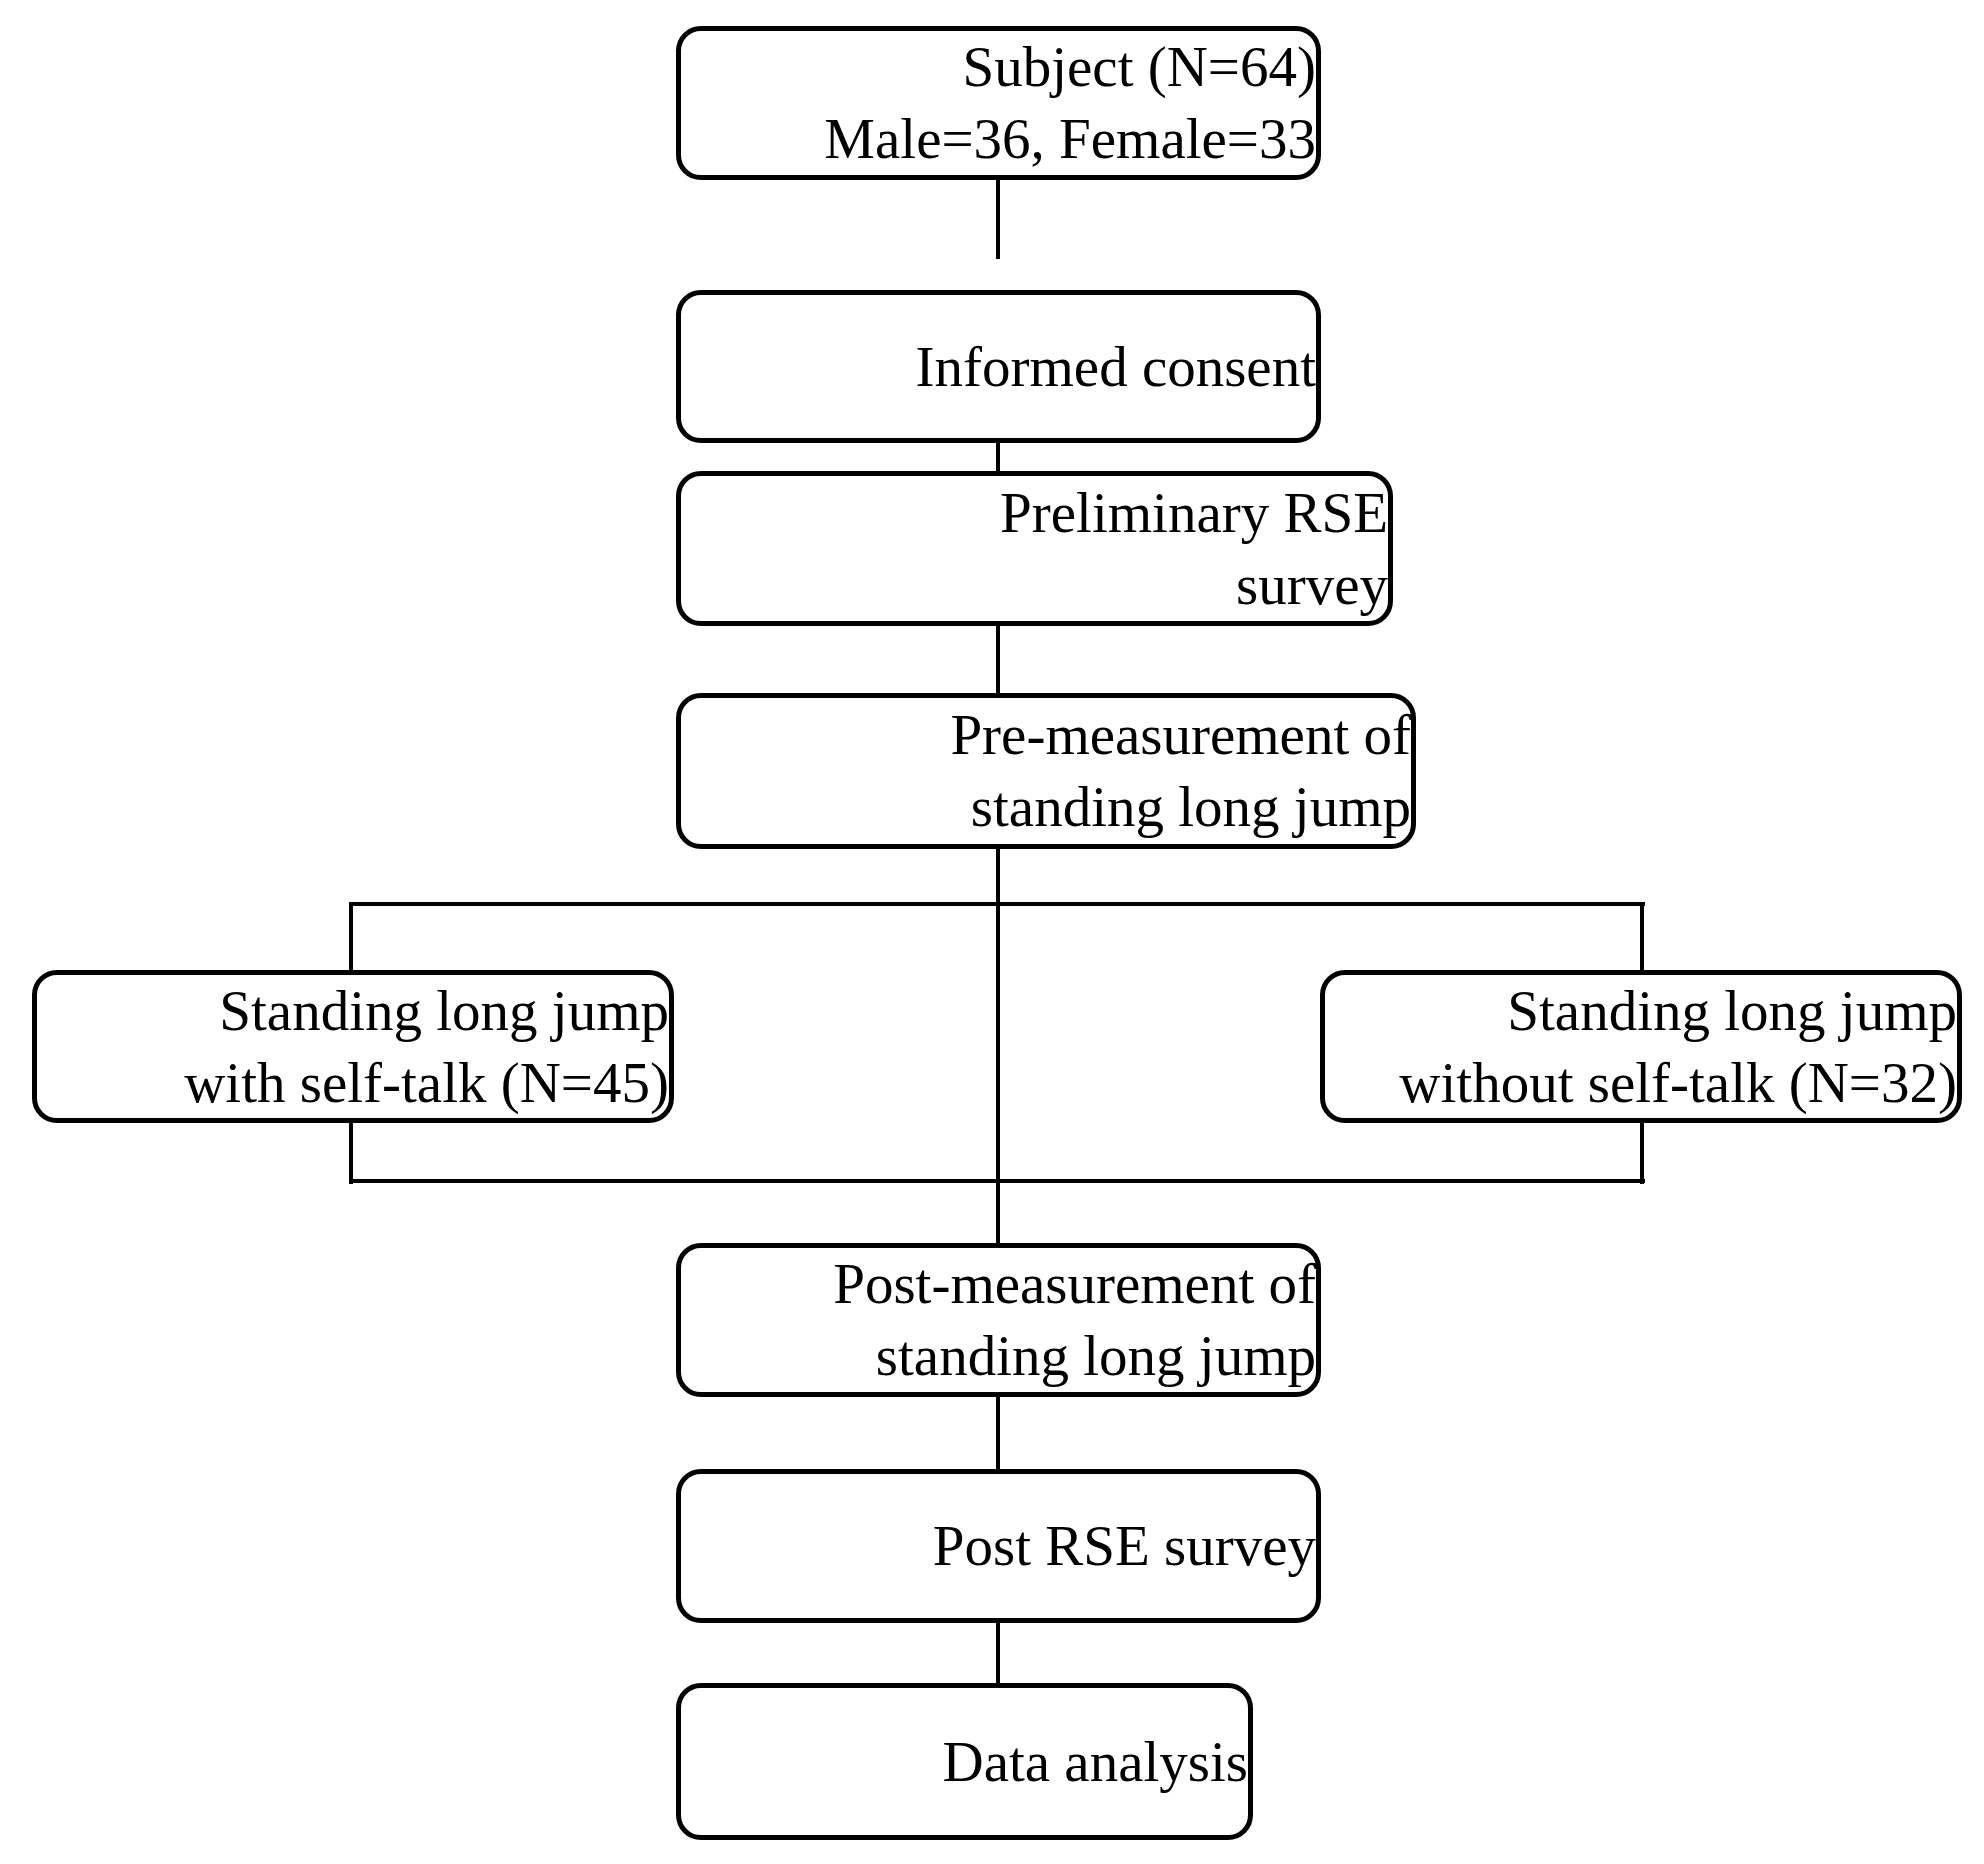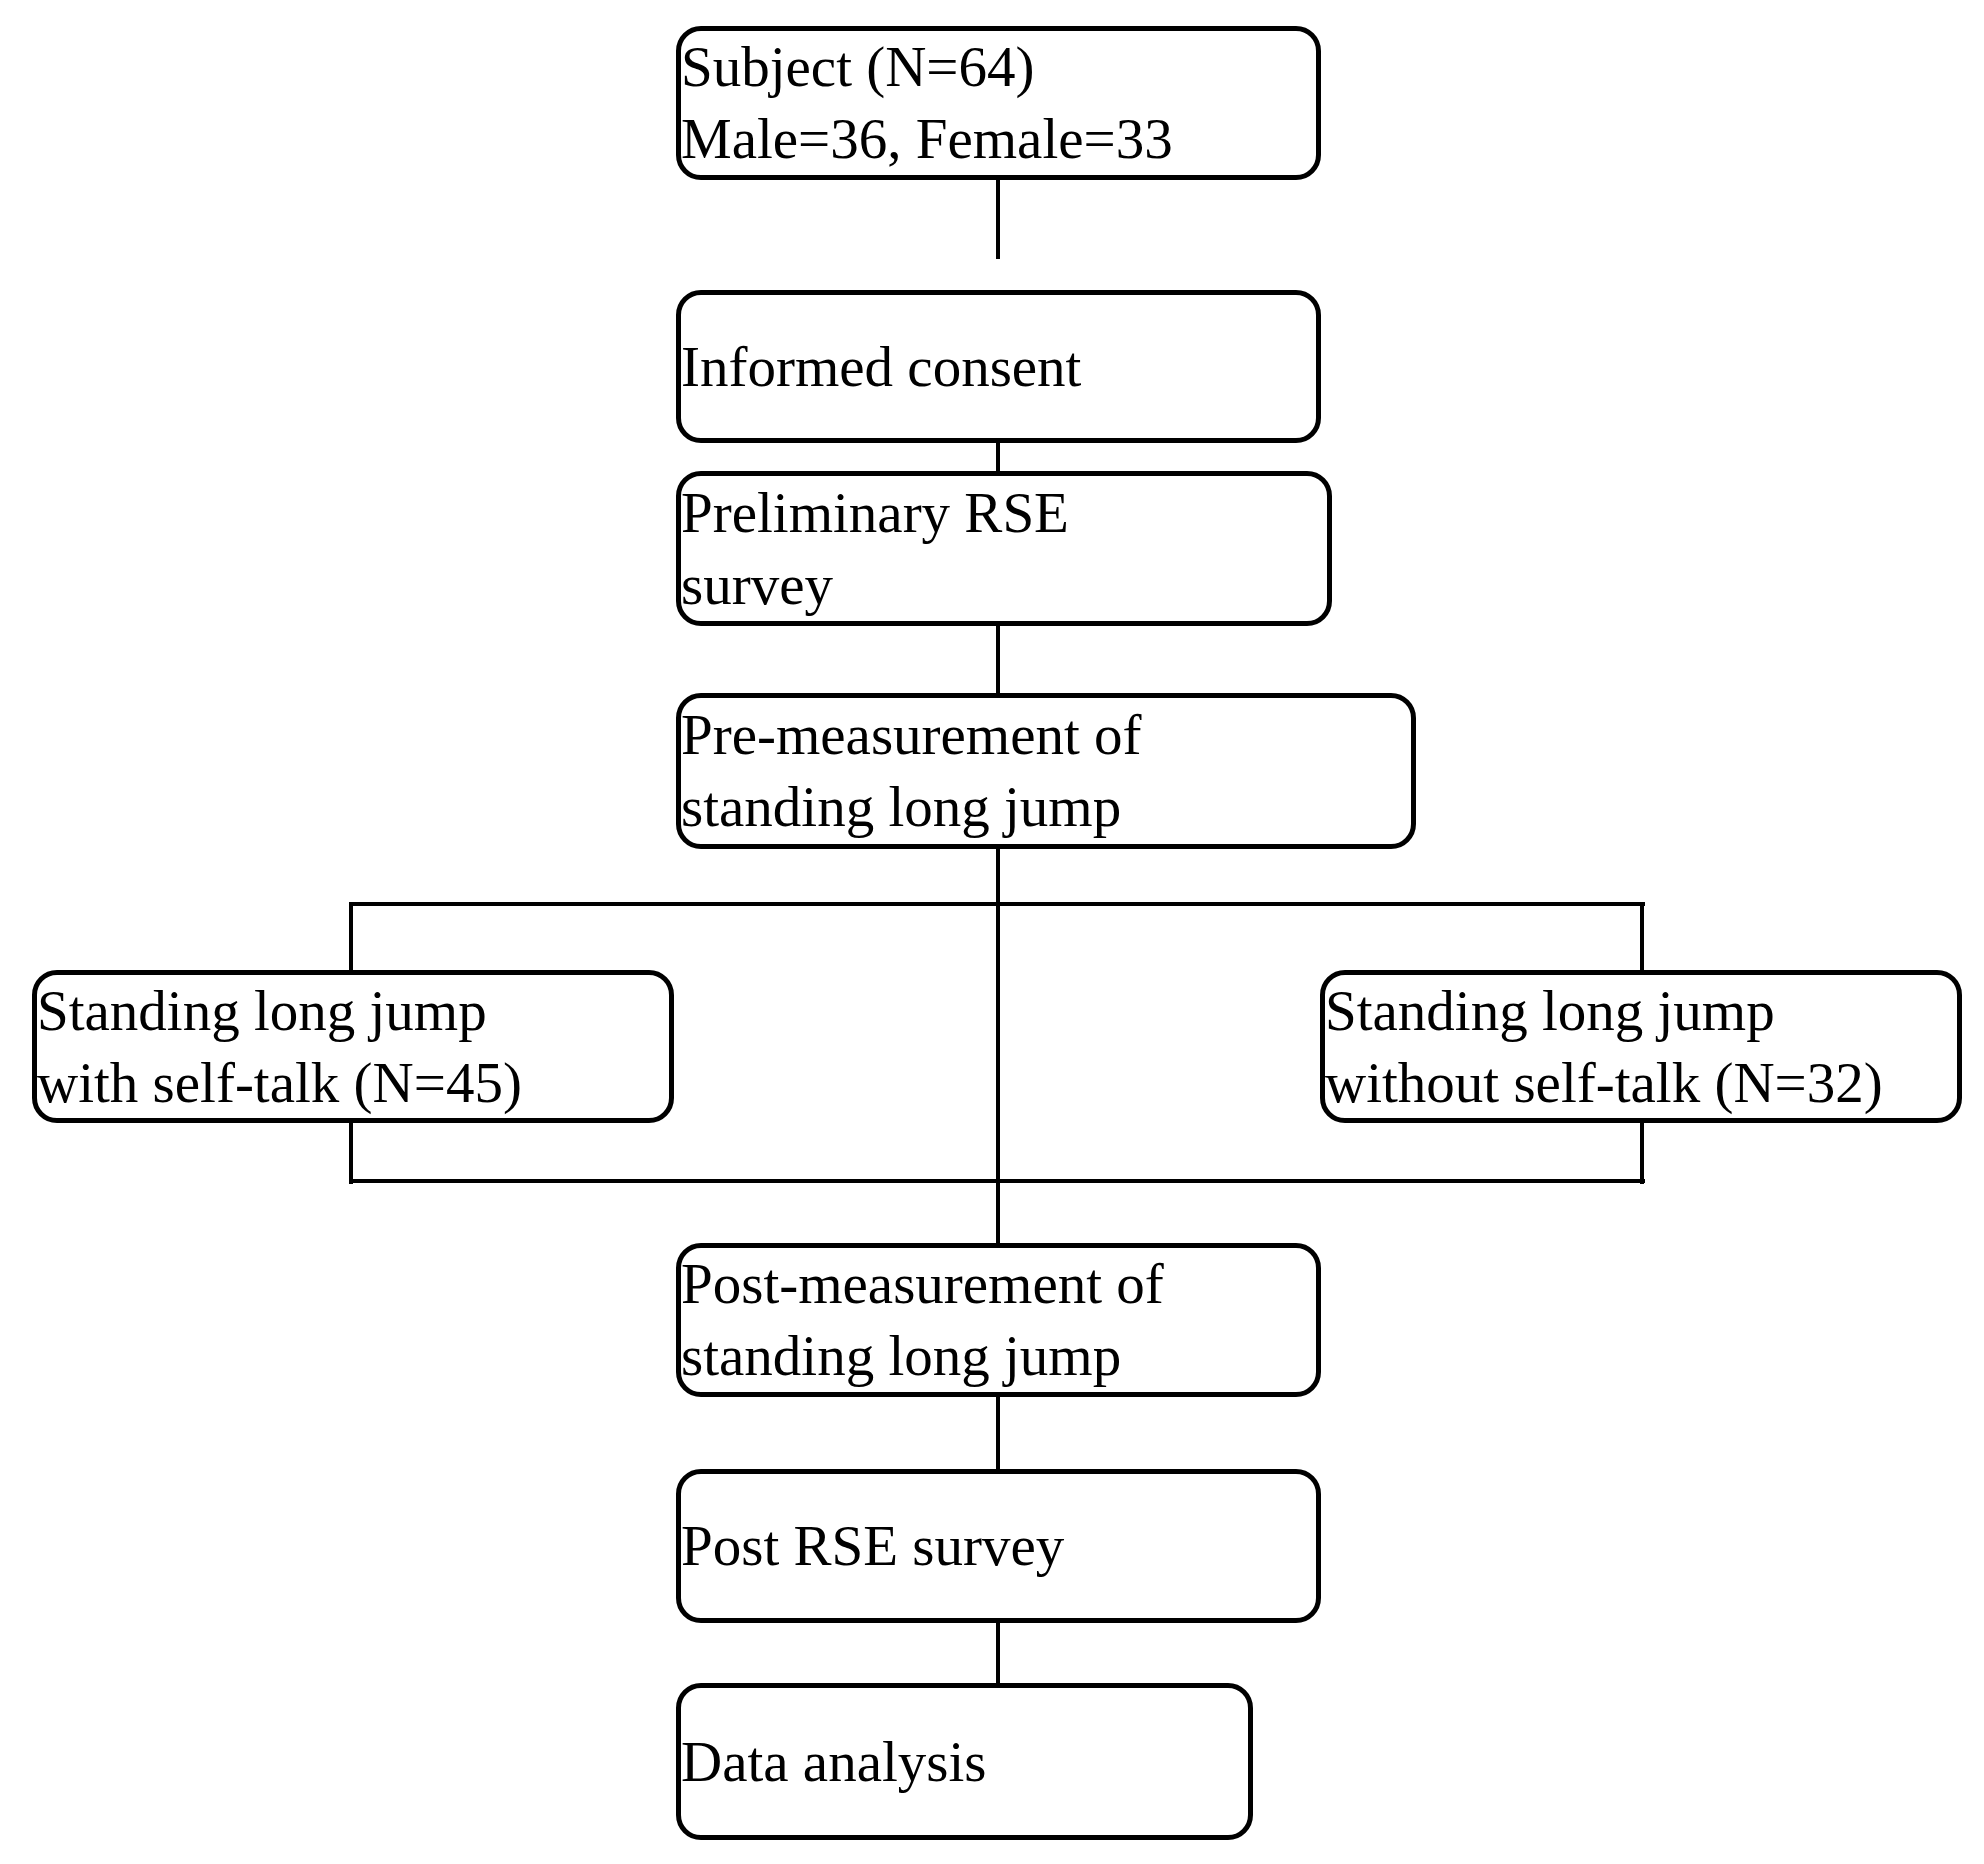--- a/index.html
+++ b/index.html
@@ -16,21 +16,21 @@
     font-family: "Liberation Serif", "DejaVu Serif", serif;
   }
   .node {
     position: absolute;
     box-sizing: border-box;
     background: #ffffff;
     border: 5.2px solid #000000;
     border-radius: 25px;
     display: flex;
     flex-direction: column;
-    align-items: flex-start;
+    align-items: flex-end;
     justify-content: center;
     text-align: center;
     color: #000000;
     font-size: 57px;
     line-height: 72px;
     z-index: 2;
   }
   .node span {
     display: block;
     white-space: nowrap;
@@ -61,21 +61,21 @@
 
   <div class="node" style="left:676px; top:26px; width:645px; height:154px;">
     <span>Subject (N=64)</span>
     <span>Male=36, Female=33</span>
   </div>
 
   <div class="node" style="left:676px; top:257px; width:645px; height:153px;margin-top:33px;">
     <span>Informed consent</span>
   </div>
 
-  <div class="node" style="left:676px; top:471px; width:656px; height:155px;">
+  <div class="node" style="left:676px; top:471px; width:717px; height:155px;">
     <span>Preliminary RSE</span>
     <span>survey</span>
   </div>
 
   <div class="node" style="left:676px; top:693px; width:740px; height:156px;">
     <span>Pre-measurement of</span>
     <span>standing long jump</span>
   </div>
 
   <div class="node" style="left:32px; top:970px; width:642px; height:153px;">

